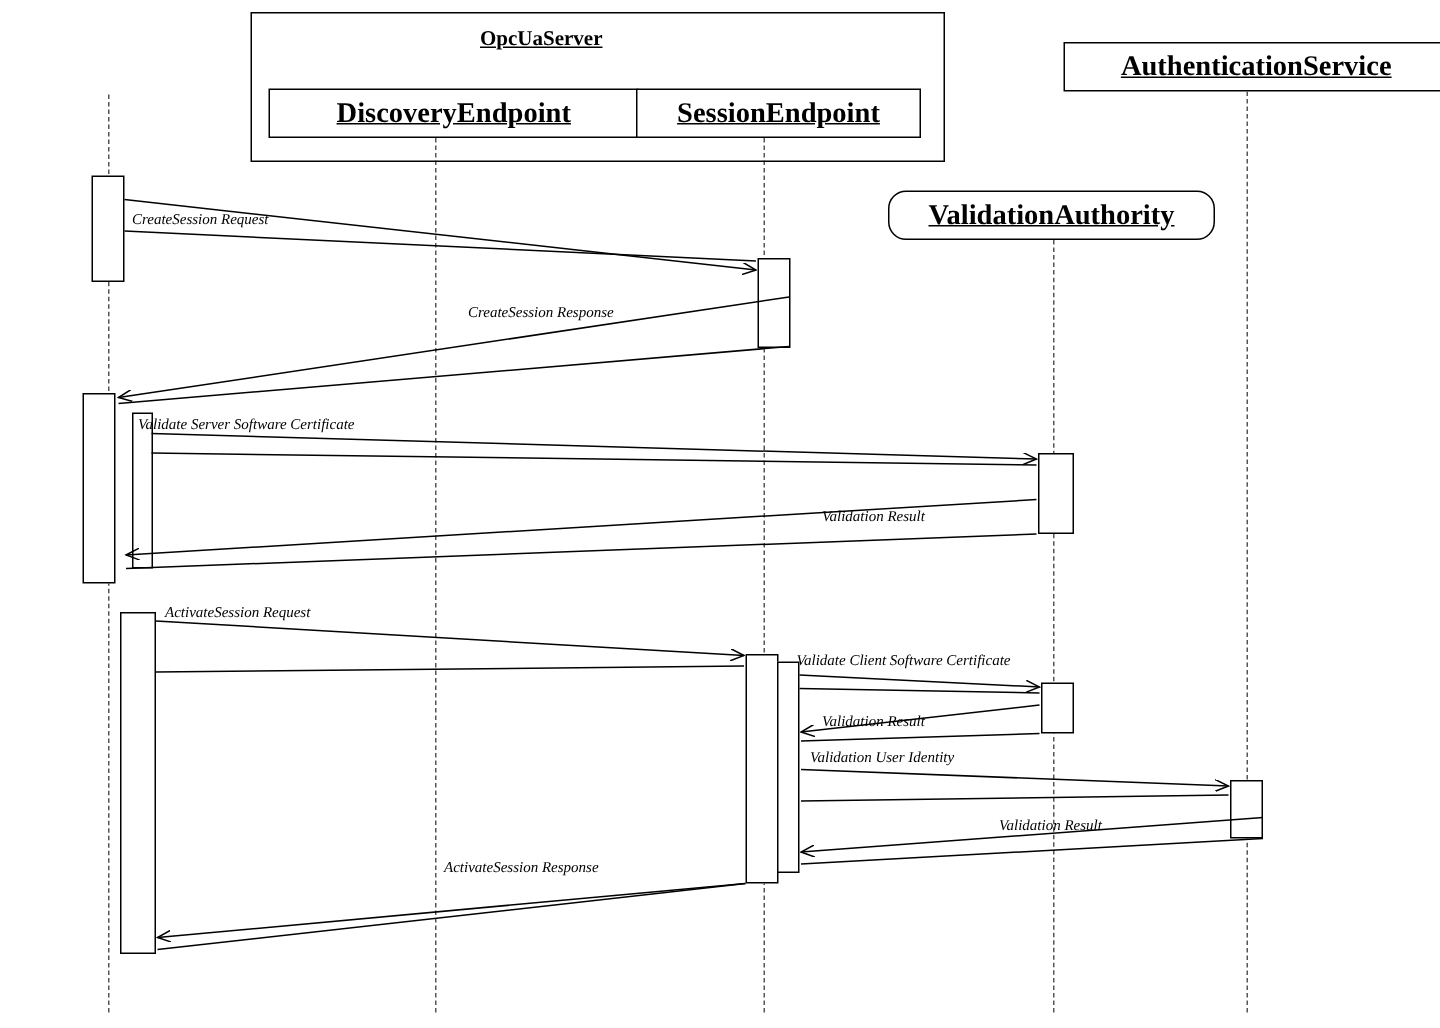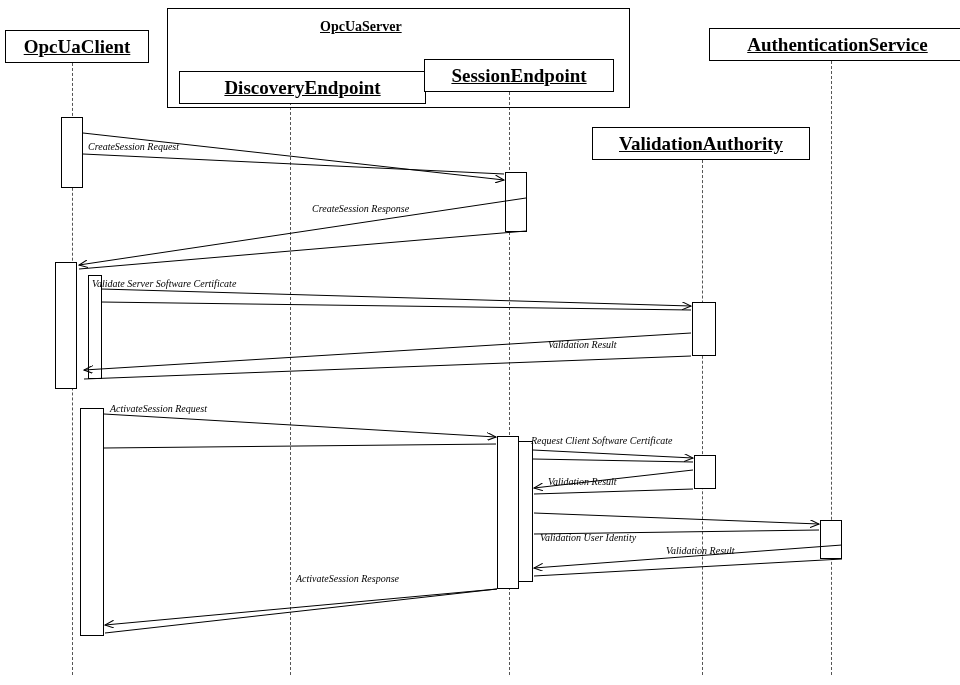--- a/index.html
+++ b/index.html
@@ -80,30 +80,27 @@
 
   <div class="lifeline" style="left:72px; top:63px; height:612px;"></div>
   <div class="lifeline" style="left:290px; top:92px; height:583px;"></div>
   <div class="lifeline" style="left:509px; top:92px; height:583px;"></div>
   <div class="lifeline" style="left:702px; top:160px; height:515px;"></div>
   <div class="lifeline" style="left:831px; top:61px; height:614px;"></div>
 
   <div class="group-box" style="left:167px; top:8px; width:463px; height:100px;"></div>
   <div class="group-title" style="left:320px; top:19px;">OpcUaServer</div>
 
-  <div class="lifeline-box" style="left:5px; top:30px; width:144px; height:33px;">
-    <span>OpcUaClient</span>
-  </div>
-  <div class="lifeline-box" style="left:179px; top:71px; width:247px; height:33px;">
+  <div class="lifeline-box" style="left:179px; top:59px; width:247px; height:33px;">
     <span>DiscoveryEndpoint</span>
   </div>
   <div class="lifeline-box" style="left:424px; top:59px; width:190px; height:33px;">
     <span>SessionEndpoint</span>
   </div>
-  <div class="lifeline-box" style="left:592px; top:127px; width:218px; height:33px;">
+  <div class="lifeline-box" style="left:592px; top:127px; width:218px; height:33px;border-radius:12px;">
     <span>ValidationAuthority</span>
   </div>
   <div class="lifeline-box" style="left:709px; top:28px; width:257px; height:33px;">
     <span>AuthenticationService</span>
   </div>
 
   <div class="activation" style="left:61px; top:117px; width:22px; height:71px;"></div>
   <div class="activation" style="left:505px; top:172px; width:22px; height:60px;"></div>
   <div class="activation" style="left:55px; top:262px; width:22px; height:127px;"></div>
   <div class="activation" style="left:88px; top:275px; width:14px; height:104px;"></div>
@@ -170,19 +167,19 @@
       <line x1="497" y1="589" x2="105" y2="625" stroke="#000" stroke-width="1" marker-end="url(#arrowhead)"></line>
       <line x1="497" y1="589" x2="105" y2="633" stroke="#000" stroke-width="1"></line>
     </g>
   </svg>
 
   <div class="msg-label" style="left:88px; top:141px;">CreateSession Request</div>
   <div class="msg-label" style="left:312px; top:203px;">CreateSession Response</div>
   <div class="msg-label" style="left:92px; top:278px;">Validate Server Software Certificate</div>
   <div class="msg-label" style="left:548px; top:339px;">Validation Result</div>
   <div class="msg-label" style="left:110px; top:403px;">ActivateSession Request</div>
-  <div class="msg-label" style="left:531px; top:435px;">Request Client Software Certificate</div>
+  <div class="msg-label" style="left:531px; top:435px;">Validate Client Software Certificate</div>
   <div class="msg-label" style="left:548px; top:476px;">Validation Result</div>
-  <div class="msg-label" style="left:540px; top:532px;">Validation User Identity</div>
+  <div class="msg-label" style="left:540px; top:500px;">Validation User Identity</div>
   <div class="msg-label" style="left:666px; top:545px;">Validation Result</div>
   <div class="msg-label" style="left:296px; top:573px;">ActivateSession Response</div>
 
 </div>
 
 </body></html>

